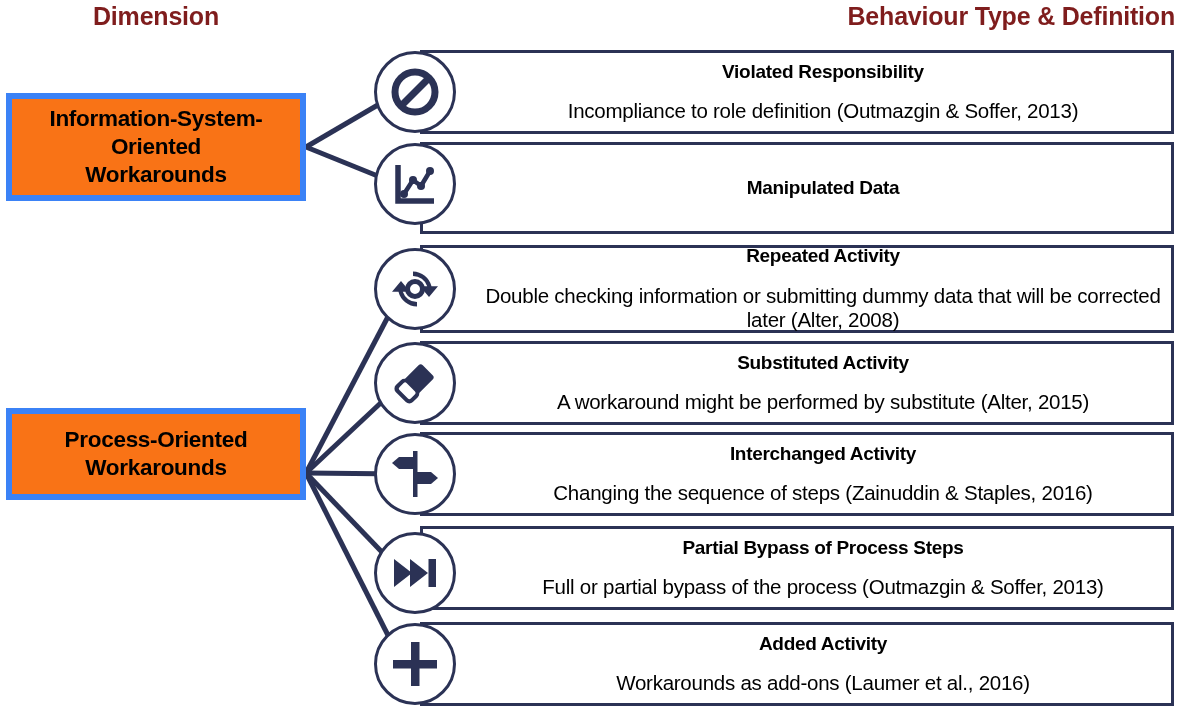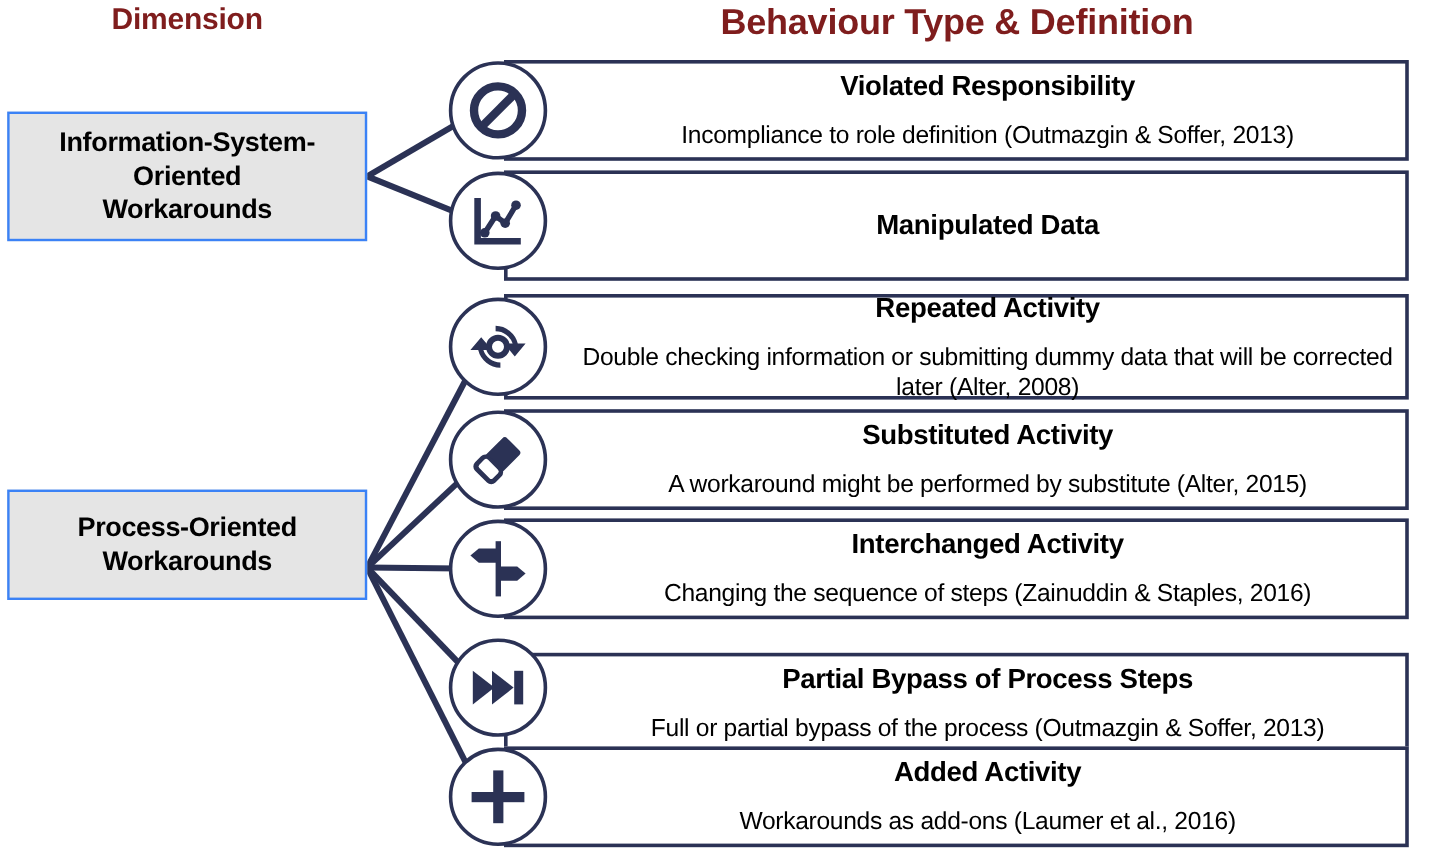--- a/index.html
+++ b/index.html
@@ -34,40 +34,40 @@
     left: 0px;
     top: 2px;
     width: 312px;
     text-align: center;
     font-size: 25px;
   }
   #header-behaviour {
     left: 420px;
     top: 2px;
     width: 755px;
-    text-align: center;
-    font-size: 30px;
+    text-align: right;
+    font-size: 25px;
   }
 
   
   #connectors {
     position: absolute;
     left: 0;
     top: 0;
     width: 1200px;
     height: 712px;
     pointer-events: none;
   }
 
   
   .dimension-box {
     position: absolute;
     box-sizing: border-box;
-    border: 2px solid #3b82f6;
-    background: #e5e5e5;
+    border: 6px solid #3b82f6;
+    background: #f97316;
     display: flex;
     align-items: center;
     justify-content: center;
     text-align: center;
     font-weight: bold;
     font-size: 22.5px;
     line-height: 1.23;
     color: #000000;
     letter-spacing: -0.3px;
     z-index: 3;
@@ -114,21 +114,21 @@
     bottom: 0;
     display: flex;
     flex-direction: column;
     align-items: center;
     justify-content: center;
     text-align: center;
     color: #000000;
   }
   .row-title {
     font-weight: bold;
-    font-size: 23px;
+    font-size: 19px;
     line-height: 1.18;
     letter-spacing: -0.3px;
     white-space: nowrap;
   }
   .row-desc {
     font-size: 20.5px;
     line-height: 1.2;
     letter-spacing: -0.25px;
     margin-top: 16px;
   }
@@ -257,21 +257,21 @@
     </div>
   </div>
   <div class="icon-circle" style="left:374px; top:433px;">
     <svg width="54" height="54" viewBox="0 0 54 54">
       <rect x="25" y="4" width="4.5" height="46" fill="#2b3255"></rect>
       <path d="M27 10 L27 22 L11 22 L4 16 L11 10 Z" fill="#2b3255"></path>
       <path d="M27 25 L27 37 L43 37 L50 31 L43 25 Z" fill="#2b3255"></path>
     </svg>
   </div>
 
-  <div class="behaviour-row" style="left:420px; top:544px; width:754px; height:84px;">
+  <div class="behaviour-row" style="left:420px; top:526px; width:754px; height:84px;">
     <div class="row-box"></div>
     <div class="row-text">
       <div class="row-title">Partial Bypass of Process Steps</div>
       <div class="row-desc">Full or partial bypass of the process (Outmazgin &amp; Soffer, 2013)</div>
     </div>
   </div>
   <div class="icon-circle" style="left:374px; top:532px;">
     <svg width="54" height="54" viewBox="0 0 54 54">
       <path d="M6 13 L24 27 L6 41 Z" fill="#2b3255"></path>
       <path d="M22 13 L40 27 L22 41 Z" fill="#2b3255"></path>

